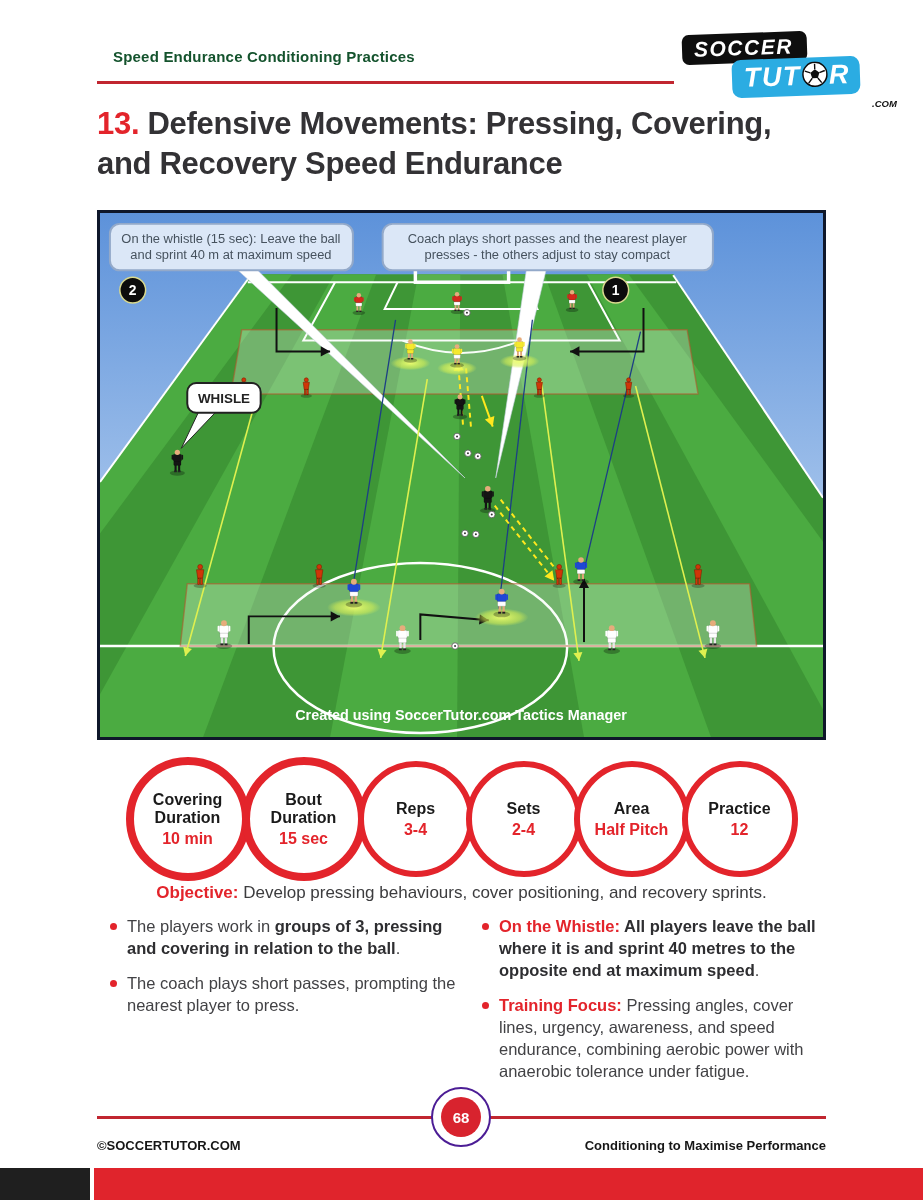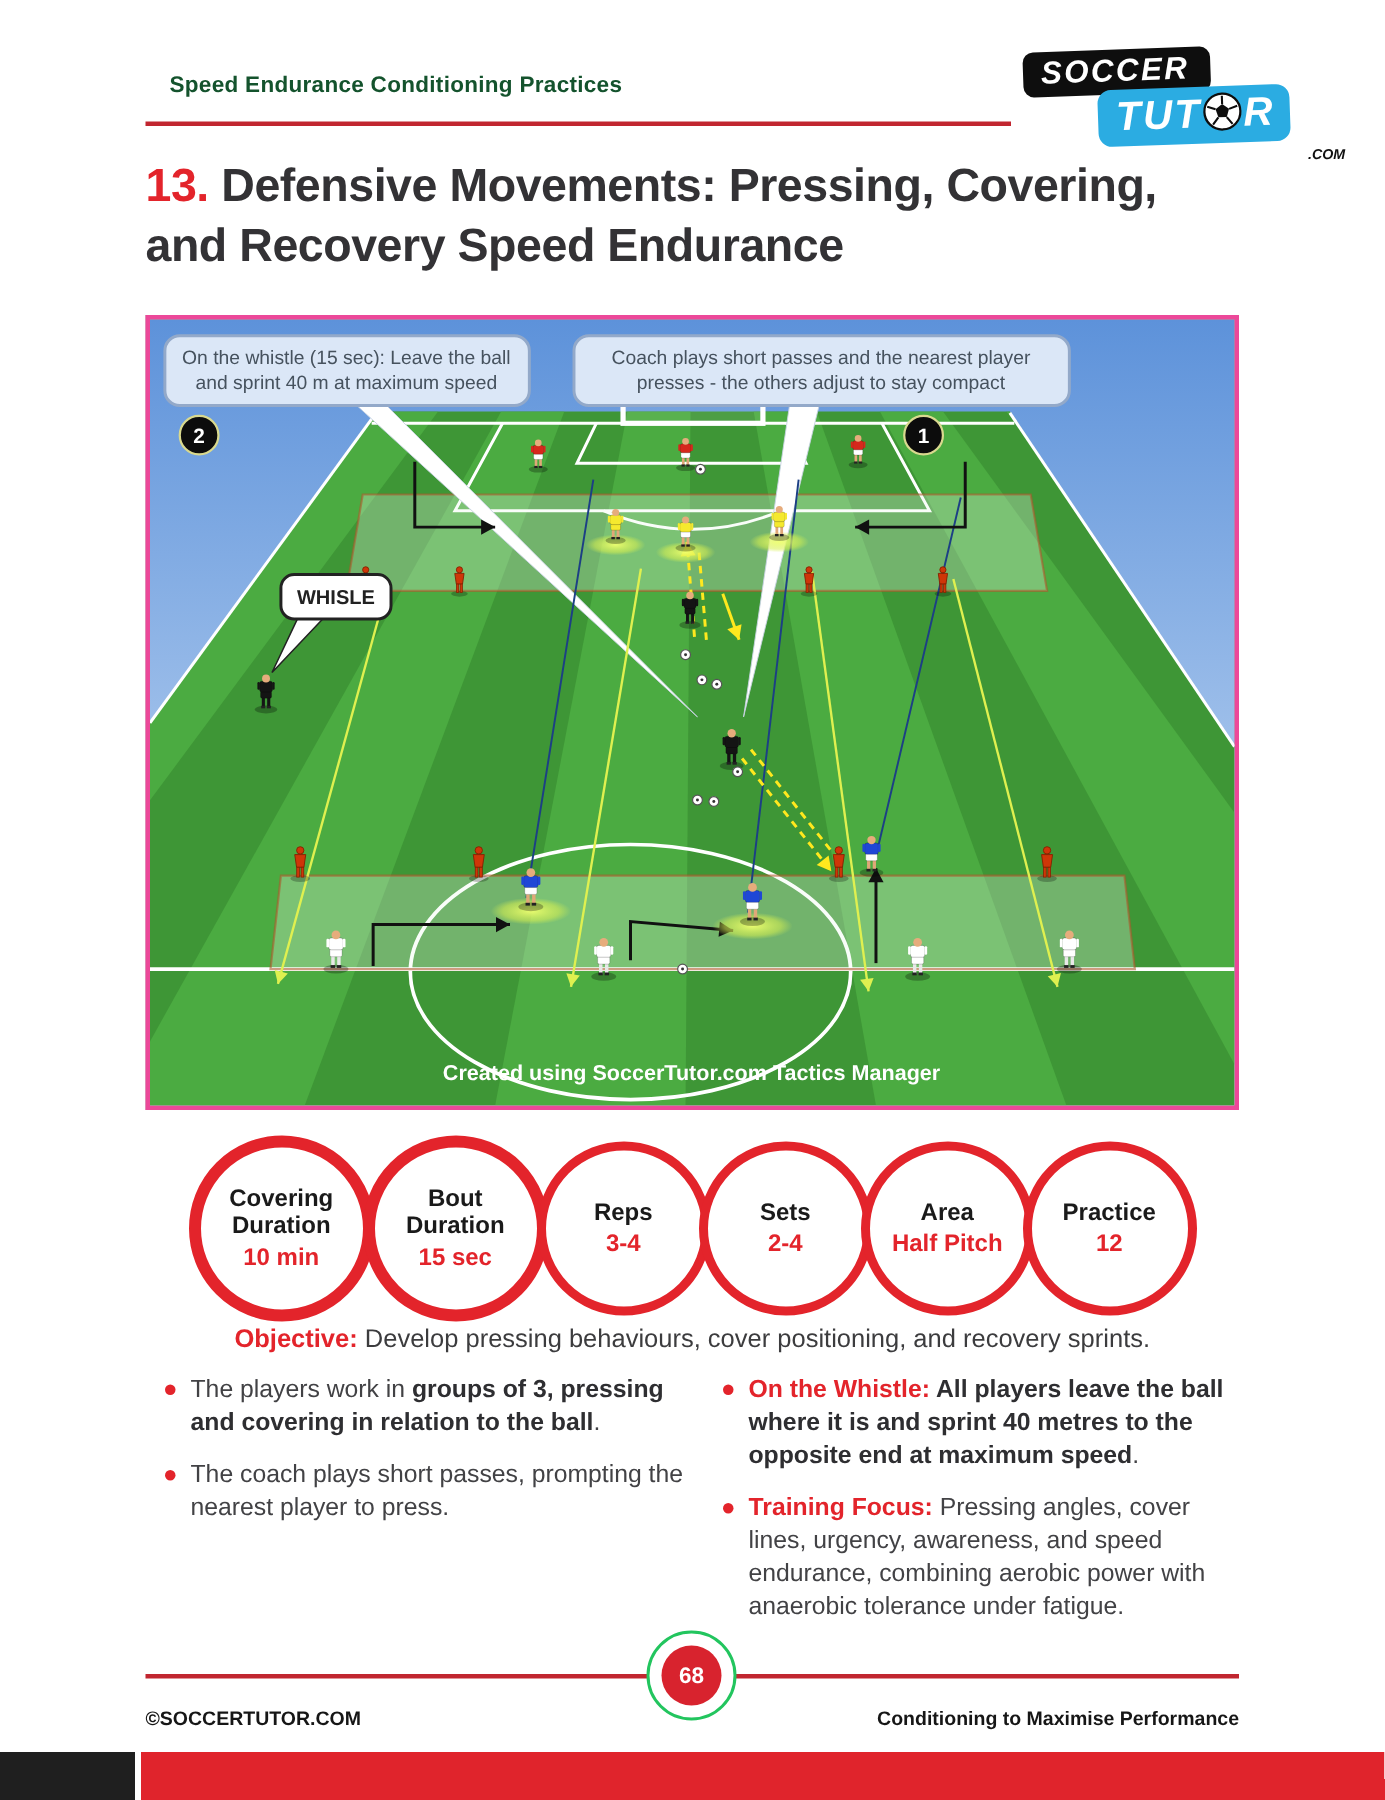--- a/index.html
+++ b/index.html
@@ -19,21 +19,21 @@
             transform:rotate(-2deg);letter-spacing:1.5px;display:flex;align-items:center;}
   .logo-com{position:absolute;left:196px;top:68px;font-size:9.5px;font-weight:800;font-style:italic;color:#111;}
   .logo-ball{margin:0 1px;position:relative;top:1px;}
 
   
   .page-title{left:97px;top:104px;width:760px;font-size:31px;line-height:40px;font-weight:800;
               color:#333235;letter-spacing:-0.3px;}
   .red{color:#e3242b;}
 
   
-  .diagram{left:97px;top:210px;width:729px;height:530px;border:3px solid #ec4899;box-sizing:border-box;background:#a3a3a3;}
+  .diagram{left:97px;top:210px;width:729px;height:530px;border:3px solid #0f172a;box-sizing:border-box;background:#14b8a6;}
   svg text{font-family:"Liberation Sans",sans-serif;}
 
   
   .stats{left:97px;top:757px;width:729px;display:flex;justify-content:center;align-items:center;}
   .stat{width:104px;height:104px;border-radius:50%;background:#fff;border:6px solid #e3242b;
         display:flex;flex-direction:column;justify-content:center;align-items:center;text-align:center;
         margin-left:-8px;box-sizing:content-box;}
   .stat:first-child{margin-left:0;}
   .stat.big{width:108px;height:108px;border-width:8px;}
   .stat-label{font-weight:800;font-size:16px;color:#1a1a1a;line-height:1.12;padding:0 8px;}
@@ -47,21 +47,21 @@
   .bcol.right{width:344px;}
   .bullet{display:flex;margin-bottom:13px;}
   .dot{width:7px;height:7px;border-radius:50%;background:#e3242b;margin:7px 10px 0 0;flex:none;}
   .btext{font-size:16.5px;line-height:1.33;color:#424245;}
   .btext b{font-weight:800;color:#2e2e31;}
   .btext .lead{font-weight:800;color:#e3242b;}
 
   
   .footer-rule{left:97px;top:1116px;width:729px;height:3px;background:#c12630;}
   .page-badge{left:431px;top:1087px;width:56px;height:56px;border-radius:50%;background:#fff;
-              border:2px solid #22c55e;display:flex;align-items:center;justify-content:center;}
+              border:2px solid #4c1d95;display:flex;align-items:center;justify-content:center;}
   .page-badge-inner{width:40px;height:40px;border-radius:50%;background:#d8232e;color:#fff;
               font-weight:800;font-size:15px;display:flex;align-items:center;justify-content:center;}
   .footer-left{left:97px;top:1138px;font-size:13px;font-weight:800;color:#161616;}
   .footer-right{left:97px;top:1138px;width:729px;text-align:right;font-size:13px;font-weight:800;color:#161616;}
   .bar-black{left:0;top:1168px;width:90px;height:32px;background:#1f1f1f;}
   .bar-red{left:94px;top:1168px;width:829px;height:32px;background:#e0242c;}
 </style>
 </head>
 <body>
 

